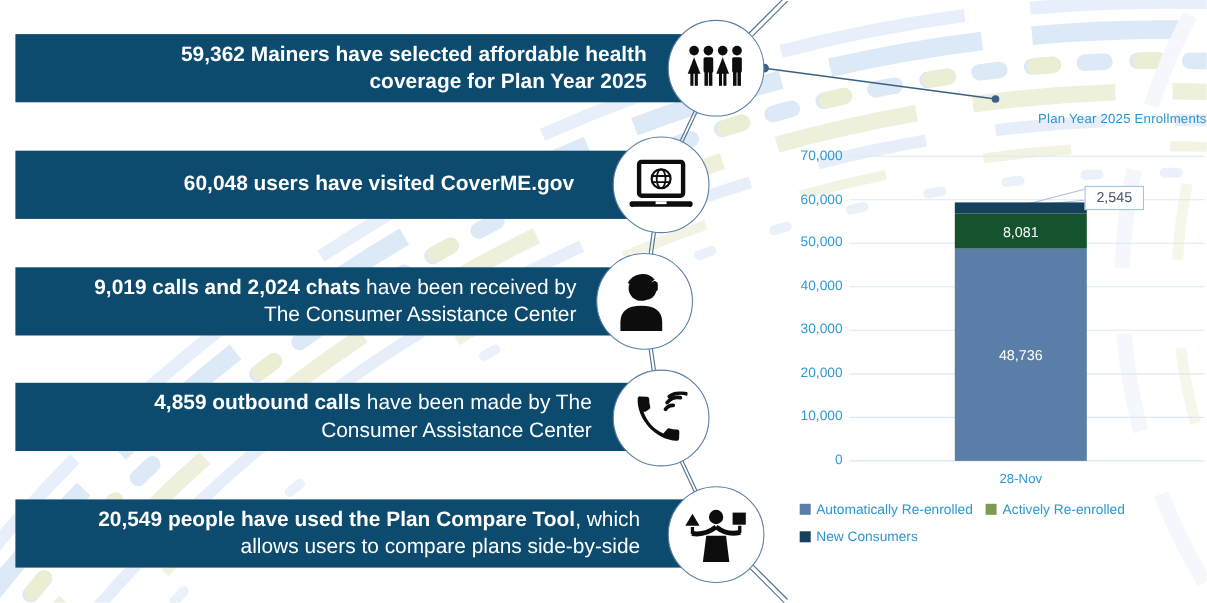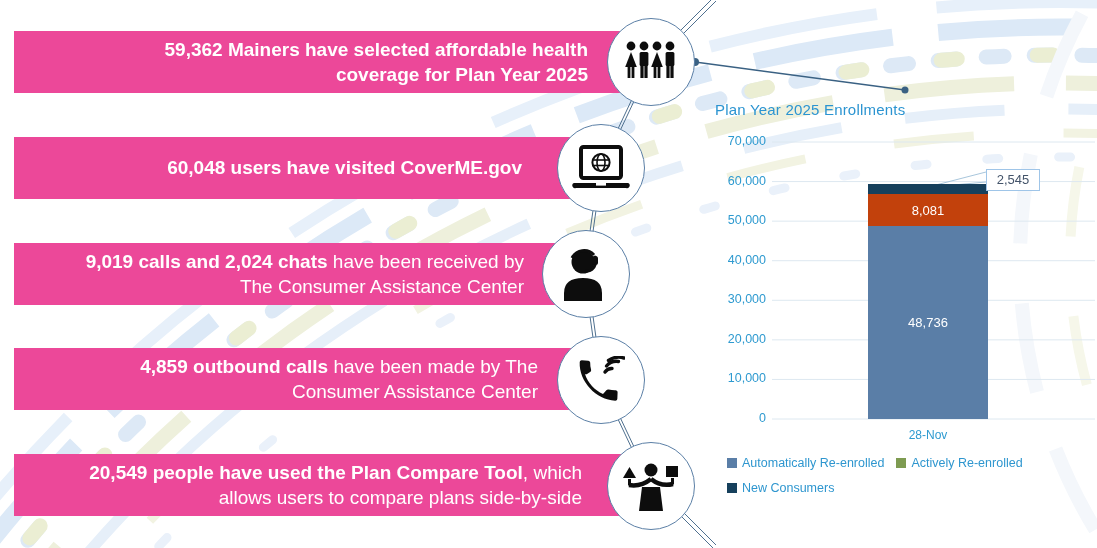--- a/index.html
+++ b/index.html
@@ -4,21 +4,21 @@
 <style>
   html,body{margin:0;padding:0;}
   body{
     width:1097px;height:548px;position:relative;overflow:hidden;background:#fff;
     font-family:"Liberation Sans", sans-serif;
   }
   
   #bg-pattern{position:absolute;left:0;top:0;z-index:0;}
   
   .banner{
-    position:absolute;left:14px;height:62px;background:#ec4899;z-index:1;
+    position:absolute;left:14px;height:62px;background:#0c4a6e;z-index:1;
     display:flex;align-items:center;justify-content:flex-end;
     color:#fff;font-size:19px;line-height:25.5px;text-align:right;
   }
   .banner span{white-space:pre-wrap;}
   #banner-1{top:31px;width:626px;padding-left:128px;padding-right:52px;box-sizing:border-box;}
   #banner-2{top:137px;width:608px;padding-left:60px;padding-right:100px;box-sizing:border-box;}
   #banner-3{top:243px;width:594px;padding-left:58px;padding-right:84px;box-sizing:border-box;}
   #banner-4{top:348px;width:608px;padding-left:60px;padding-right:84px;box-sizing:border-box;}
   #banner-5{top:454px;width:626px;padding-left:56px;padding-right:58px;box-sizing:border-box;}
   
@@ -30,21 +30,21 @@
     display:flex;align-items:center;justify-content:center;z-index:3;
   }
   #circle-1{left:607px;top:18px;}
   #circle-2{left:557px;top:124px;}
   #circle-3{left:542px;top:230px;}
   #circle-4{left:557px;top:336px;}
   #circle-5{left:607px;top:442px;}
   
   #chart-title{
     position:absolute;left:715px;top:101px;width:382px;z-index:2;
-    text-align:left;font-size:15px;color:#2b94d1;font-weight:500;letter-spacing:.2px;
+    text-align:right;font-size:12px;color:#2b94d1;font-weight:500;letter-spacing:.2px;
   }
   #chart-svg{position:absolute;left:0;top:0;z-index:1;}
   .ytick{
     position:absolute;left:700px;width:66px;text-align:right;z-index:2;
     font-size:12.5px;color:#2e9ad0;
   }
   .bar-seg{position:absolute;left:868px;width:120px;z-index:2;
     display:flex;align-items:center;justify-content:center;
     color:#fff;font-size:13px;}
   #xtick-label{
@@ -211,21 +211,21 @@
     <div class="ytick" style="top: 292.286px;">30,000</div>
     <div class="ytick" style="top: 252.714px;">40,000</div>
     <div class="ytick" style="top: 213.143px;">50,000</div>
     <div class="ytick" style="top: 173.571px;">60,000</div>
     <div class="ytick" style="top: 134px;">70,000</div>
   </div>
 <div id="bar-container">
     <div class="bar-seg" style="top: 226.145px; height: 192.855px; background: rgb(90, 126, 167);">
       <span>48,736</span>
     </div>
-    <div class="bar-seg" style="top: 194.167px; height: 31.9777px; background: #c2410c;">
+    <div class="bar-seg" style="top: 194.167px; height: 31.9777px; background: #14532d;">
       <span>8,081</span>
     </div>
     <div class="bar-seg" style="top: 184.096px; height: 10.0709px; background: rgb(22, 64, 92);"></div>
   </div>
 
 <div id="callout-box">2,545</div>
 <div id="xtick-label">28-Nov</div>
 
 <div id="legend">
     <div class="legend-item">

